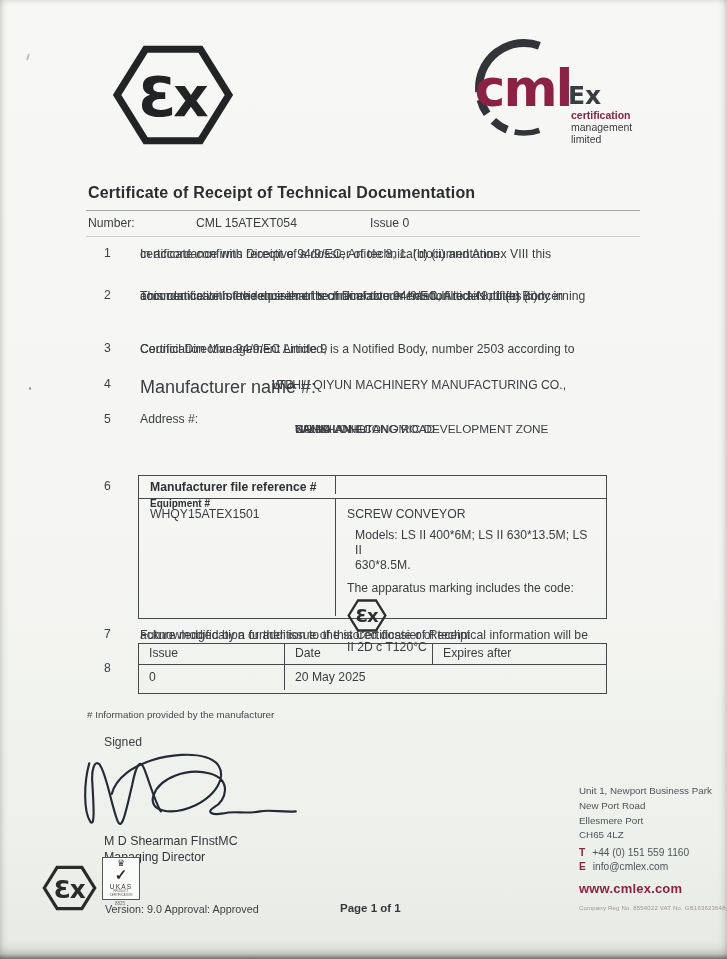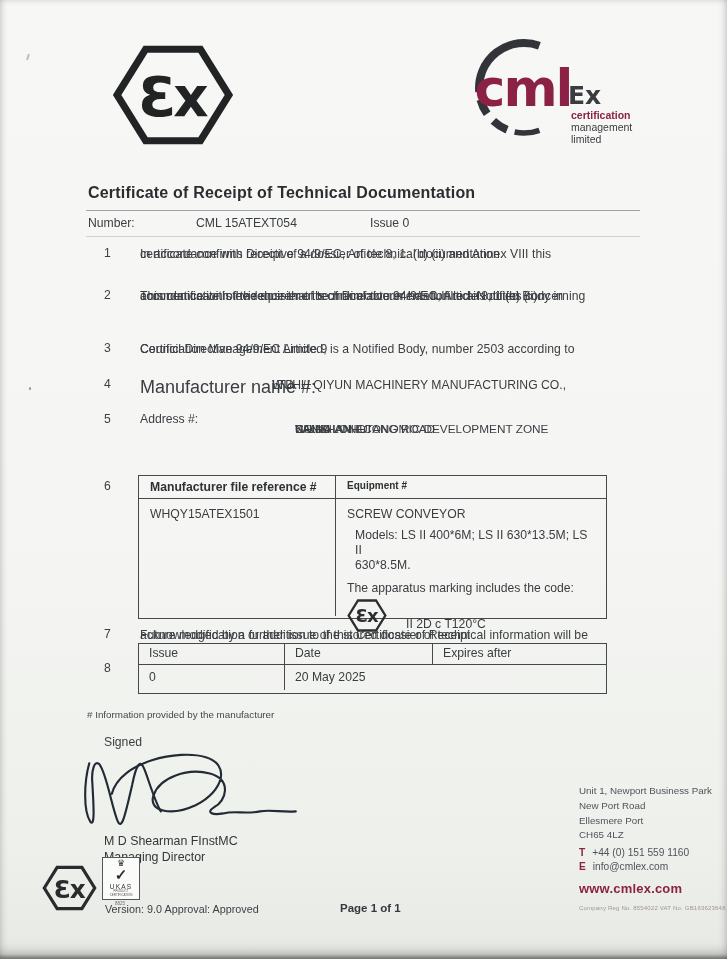--- a/index.html
+++ b/index.html
@@ -40,29 +40,29 @@
   .v4 { left:272px; top:377px; font-size:12.2px; line-height:16px; white-space:nowrap; }
   .n5 { left:104px; top:412px; } .l5 { left:140px; top:412px; font-size:12.2px; }
   .v5 { left:295px; top:423px; font-size:11.8px; line-height:13.6px; white-space:nowrap; }
   .n6 { left:104px; top:479px; }
   .n7 { left:104px; top:627px; } .t7 { left:140px; top:627px; }
   .n8 { left:104px; top:661px; }
 
   
   .ftable { left:138px; top:475px; width:467px; height:142px; border:1.5px solid #45484c; }
   .ftable * { position:static; }
-  .fhead { display:flex; height:22px; border-bottom:1.5px solid #45484c; }
+  .fhead { display:flex; height:22px; border-bottom:1.5px solid #45484c;flex-direction:column; }
   .fh1 { width:197px; border-right:1.5px solid #45484c; padding:4px 0 0 11px; font-size:12.2px; font-weight:700; color:#2e3134; box-sizing:border-box; }
   .fh2 { flex:1; padding:4px 0 0 11px; font-size:10px; font-weight:700; color:#2e3134; }
   .fbody { display:flex; height:117px; }
   .fc1 { width:197px; border-right:1.5px solid #45484c; padding:8px 0 0 11px; font-size:12.2px; box-sizing:border-box; }
   .fc2 { flex:1; padding:8px 10px 0 11px; font-size:12.2px; }
   .fmodels { margin-top:7px; line-height:15.2px;margin-left:8px; }
   .fintro  { margin-top:7px; }
-  .fmarkrow { margin-top:3px; display:flex; align-items:flex-end; gap:19px; }
+  .fmarkrow { margin-top:3px; display:flex; align-items:flex-start; gap:7px;flex-direction:column; }
   .fmarkrow svg { position:static; width:40px; height:35px; color:#2c2d2f; }
   .fcode { font-size:12.2px; margin-bottom:2px; }
 
   
   .itable { left:138px; top:643px; width:467px; height:49px; border:1.5px solid #45484c; }
   .itable * { position:static; box-sizing:border-box; }
   .irow { display:flex; }
   .ihead { height:21px; border-bottom:1.5px solid #45484c; }
   .ic { padding:3px 0 0 10px; font-size:12.2px; }
   .ihead .ic { padding-top:2px; }

